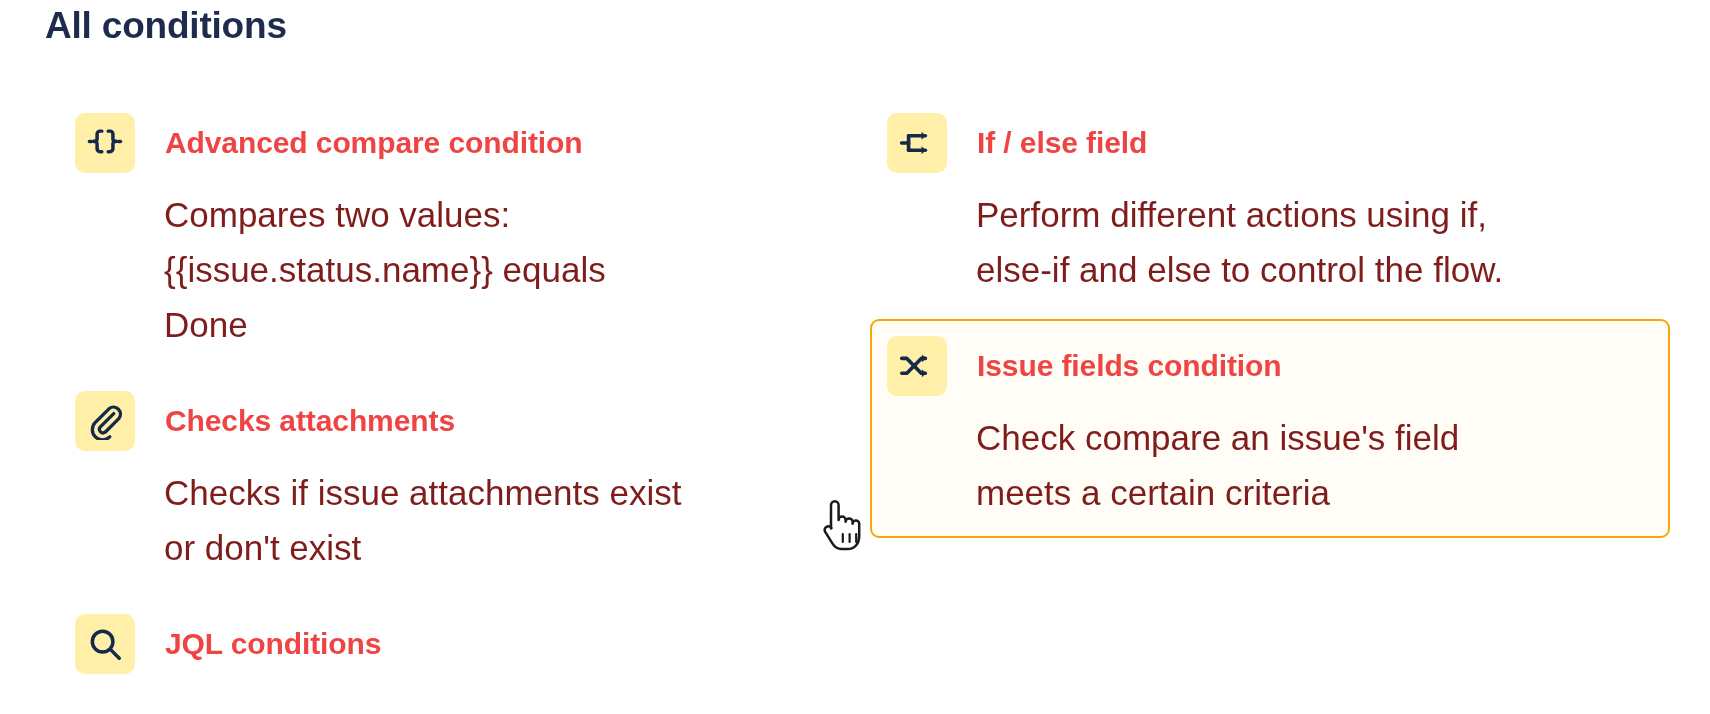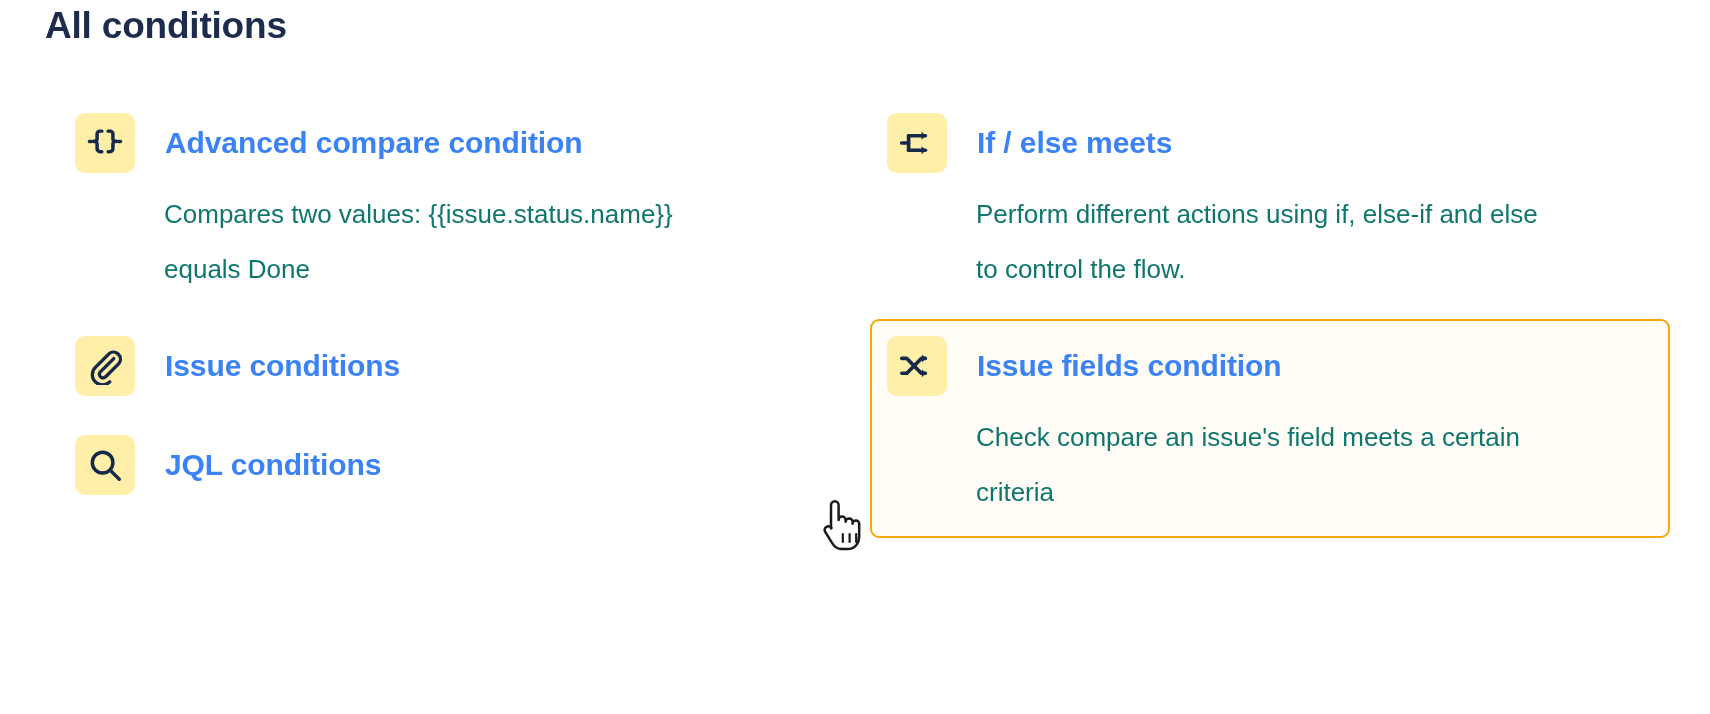--- a/index.html
+++ b/index.html
@@ -75,32 +75,32 @@
     justify-content: center;
   }
 
   .icon-box svg { display: block; }
 
   .item-title {
     margin-left: 30px;
     font-size: 30px;
     font-weight: bold;
     line-height: 1.15;
-    color: #3b82f6;
+    color: #ef4444;
     letter-spacing: -0.1px;
     white-space: nowrap;
   }
 
   .item-desc {
     margin-left: 89px;
     margin-top: 14px;
-    font-size: 26px;
+    font-size: 35px;
     font-weight: normal;
     line-height: 55px;
-    color: #0f766e;
+    color: #7f1d1d;
     max-width: 535px;
   }
   .column.right .item-desc { max-width: 580px; }
 
   
   .cursor {
     position: absolute;
     left: 818px;
     top: 493px;
     width: 54px;
@@ -135,22 +135,23 @@
       <div class="item-desc">Compares two values: {{issue.status.name}} equals Done</div>
     </div>
 
     <div class="item">
       <div class="item-head">
         <span class="icon-box">
           <svg width="38" height="38" viewBox="0 0 24 24" fill="none" stroke="#15294B" stroke-width="2.1" stroke-linecap="round" stroke-linejoin="round">
             <path d="M17.5 7.3 8.9 15.9a2.3 2.3 0 0 0 3.2 3.2l8.6-8.6a4.4 4.4 0 0 0-6.2-6.2l-8.6 8.6a6.4 6.4 0 0 0 9.1 9.1"></path>
           </svg>
         </span>
-        <span class="item-title">Issue conditions</span>
-      </div>
+        <span class="item-title">Checks attachments</span>
+      </div>
+      <div class="item-desc">Checks if issue attachments exist or don't exist</div>
     </div>
 
     <div class="item">
       <div class="item-head">
         <span class="icon-box">
           <svg width="38" height="38" viewBox="0 0 24 24" fill="none" stroke="#15294B" stroke-width="2.2" stroke-linecap="round" stroke-linejoin="round">
             <circle cx="10.5" cy="10.5" r="6.5"></circle>
             <path d="M15.4 15.4 21 21"></path>
           </svg>
         </span>
@@ -168,21 +169,21 @@
         <span class="icon-box">
           <svg width="38" height="38" viewBox="0 0 24 24" fill="none" stroke="#15294B" stroke-width="2.3" stroke-linecap="round" stroke-linejoin="round">
             <path d="M2.3 12h4.4"></path>
             <path d="M6.7 7.4v9.2"></path>
             <path d="M6.7 7.4h10.6"></path>
             <path d="M6.7 16.6h10.6"></path>
             <path d="m14.9 4.9 2.6 2.5-2.6 2.5" fill="#15294B" stroke="none"></path>
             <path d="m14.9 14.1 2.6 2.5-2.6 2.5" fill="#15294B" stroke="none"></path>
           </svg>
         </span>
-        <span class="item-title">If / else meets</span>
+        <span class="item-title">If / else field</span>
       </div>
       <div class="item-desc">Perform different actions using if, else-if and else to control the flow.</div>
     </div>
 
     <div class="item selected">
       <div class="item-head">
         <span class="icon-box">
           <svg width="38" height="38" viewBox="0 0 24 24" fill="none" stroke="#15294B" stroke-width="2.3" stroke-linecap="round" stroke-linejoin="round">
             <path d="M2.4 7.2h3.2l9.1 9.4h2.6"></path>
             <path d="M2.4 16.6h3.2l9.1-9.4h2.6"></path>

